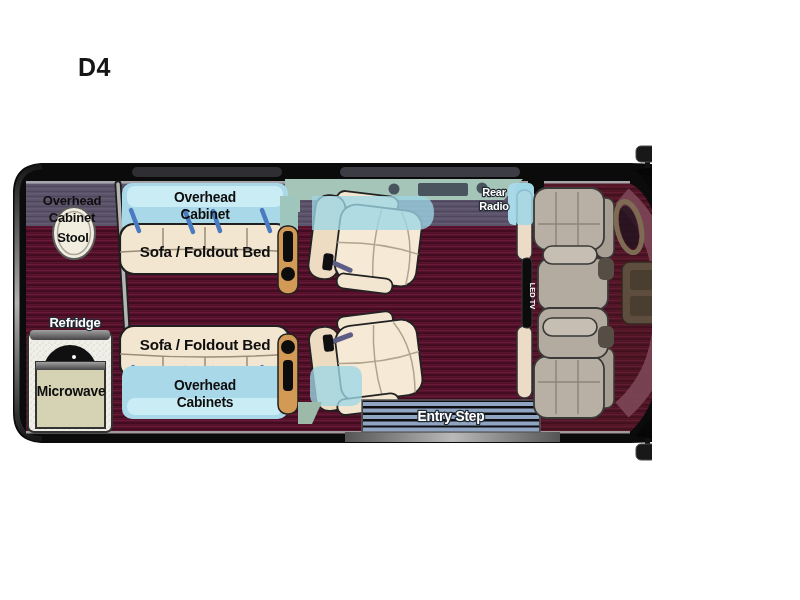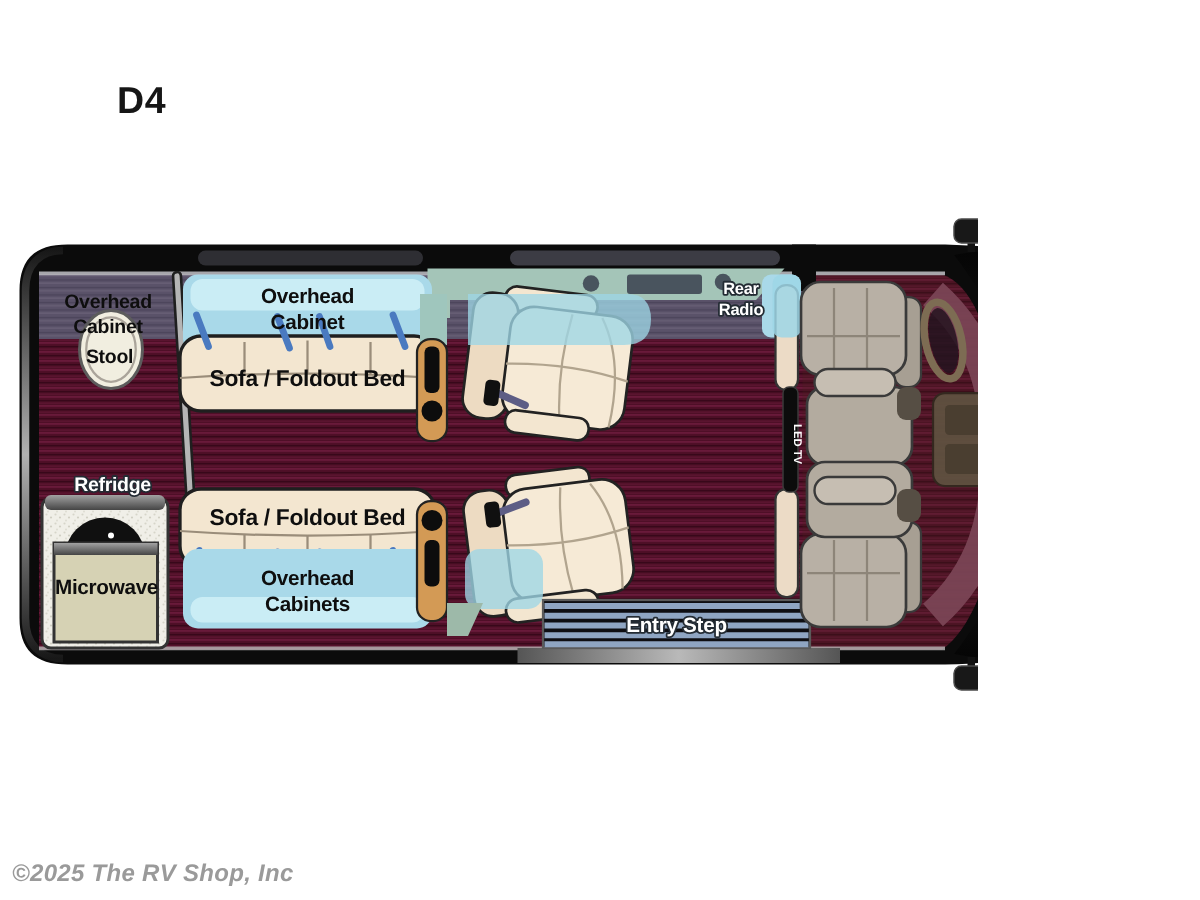--- a/index.html
+++ b/index.html
@@ -278,14 +278,13 @@
     <text class="tblack t14" x="71" y="396" text-anchor="middle">Microwave</text>
 
     <text class="twhite t11" x="494" y="196" text-anchor="middle">Rear</text>
     <text class="twhite t11" x="494" y="210" text-anchor="middle">Radio</text>
 
     <text class="t7" fill="#ffffff" transform="translate(529.5,296) rotate(90)" text-anchor="middle">LED TV</text>
 
     <text class="twhite t14" x="451" y="421" text-anchor="middle">Entry Step</text>
   </svg>
 
-  <div class="copyright">©2025 The RV Shop, Inc</div>
 </div>
 
 </body></html>

